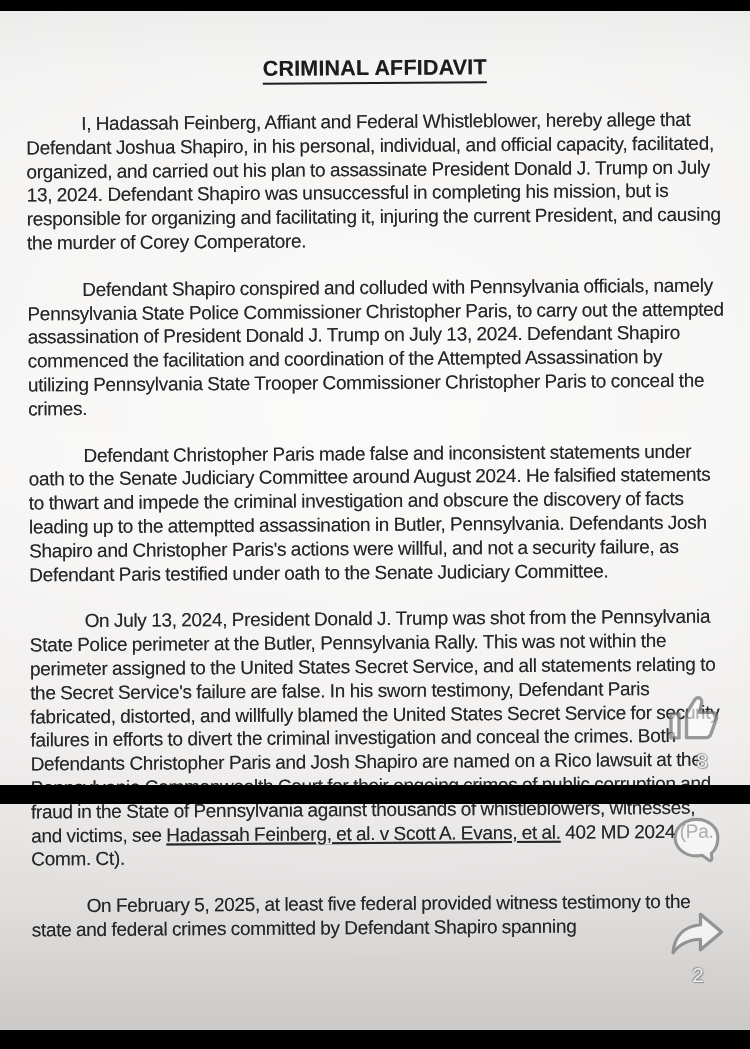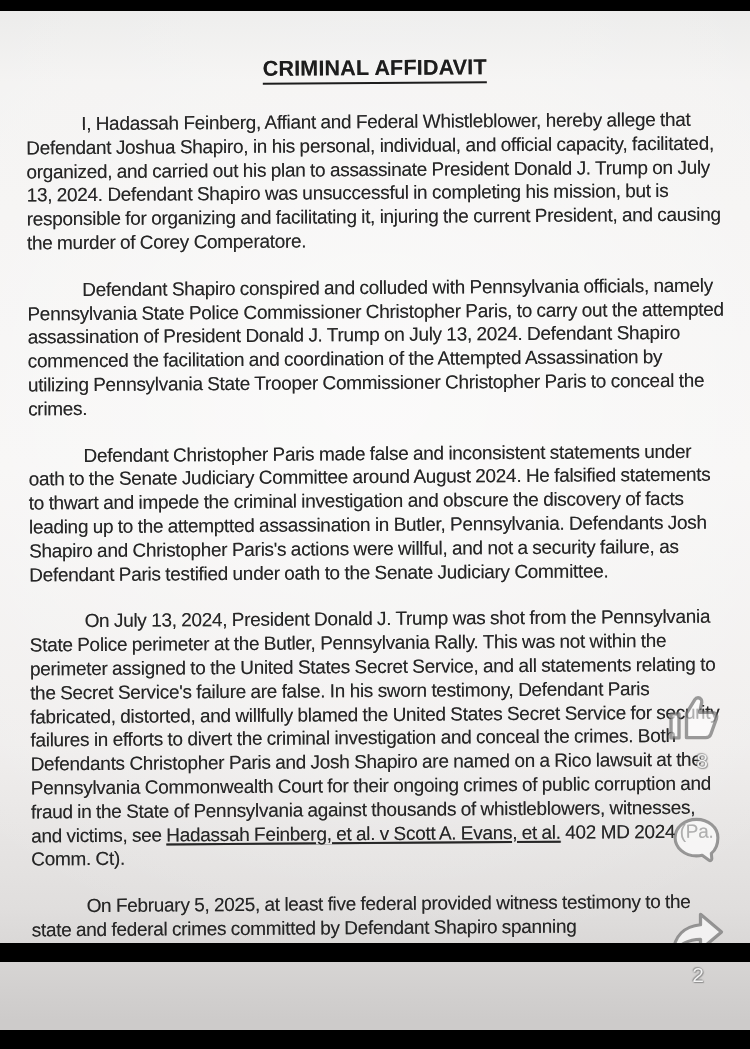--- a/index.html
+++ b/index.html
@@ -7,21 +7,21 @@
     padding: 0;
     background: #000;
     width: 750px;
     height: 1049px;
     overflow: hidden;
     font-family: "Liberation Sans", "DejaVu Sans", sans-serif;
   }
   .screen {
     position: relative;
     width: 750px;
-    height: 962px;
+    height: 804px;
     background: #0f172a;
   }
   .bar {
     position: absolute;
     left: 0;
     width: 750px;
     background: #000;
   }
   .bar.top { top: 0; height: 11px; }
   .bar.bottom { bottom: 0; height: 19px; }

